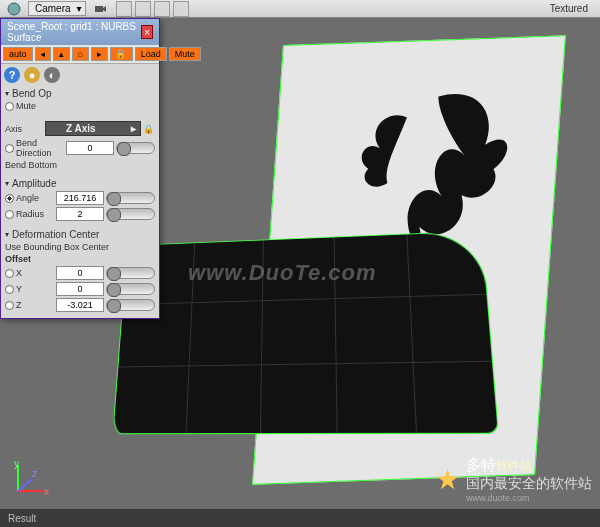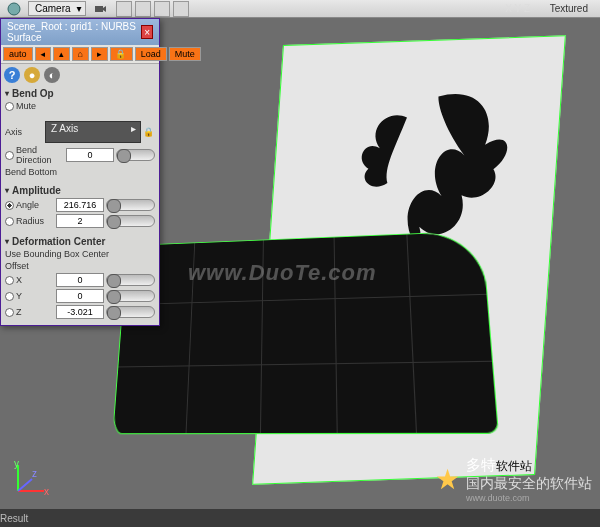--- a/index.html
+++ b/index.html
@@ -23,56 +23,56 @@
 .panel-title .x { margin-left: auto; width: 14px; height: 14px; background: #d44; color: #fff; text-align: center; line-height: 13px; border: 1px solid #800; }
 .panel-toolbar { display: flex; align-items: center; gap: 2px; padding: 2px; background: #e4e4e0; border-bottom: 1px solid #aaa; }
 .panel-toolbar .btn { background: #f97316; border: 1px solid #999; padding: 1px 5px; font-size: 9px; }
 .panel-help { display: flex; gap: 4px; padding: 3px; align-items: center; }
 .help-ico { width: 16px; height: 16px; border-radius: 50%; display: flex; align-items: center; justify-content: center; font-weight: bold; font-size: 11px; }
 .help-ico.q { background: #3a7fd6; color: #fff; }
 .help-ico.r { background: #d6a93a; color: #fff; }
 .help-ico.h { background: #777; color: #fff; }
 
 .section { padding: 2px 4px 4px 4px; }
-.section-head { font-weight: bold; color: #333; display: flex; align-items: center; gap: 3px; }
+.section-head { font-weight: normal; color: #333; display: flex; align-items: center; gap: 3px; }
 .section-head::before { content: "▾"; font-size: 8px; }
 .row { display: flex; align-items: center; gap: 2px; margin: 2px 0; }
 .row label { width: 38px; font-size: 9px; color: #333; }
 .radio { width: 9px; height: 9px; border-radius: 50%; border: 1px solid #666; background: #fff; }
 .radio.on { background: radial-gradient(#333 40%, #fff 45%); }
 .num-input { width: 48px; height: 14px; background: #fff; border: 1px solid #888; text-align: center; font-size: 9px; line-height: 12px; }
 .slider { flex: 1; height: 12px; background: linear-gradient(#bbb, #eee); border: 1px solid #888; border-radius: 6px; position: relative; }
 .slider::before { content: ""; position: absolute; top: -1px; width: 12px; height: 12px; background: #999; border: 1px solid #555; border-radius: 6px; }
-.sel { width: 96px; height: 22px; background: #555; color: #eee; border: 1px solid #333; padding: 0 5px; line-height: 13px; position: relative; }
+.sel { width: 96px; height: 15px; background: #555; color: #eee; border: 1px solid #333; padding: 0 20px; line-height: 13px; position: relative; font-weight: bold; }
 .sel::after { content: "▸"; position: absolute; right: 4px; }
 .lock { width: 10px; height: 10px; font-size: 9px; text-align: center; }
 
 
 .plane-back { position: absolute; top: 22px; left: 268px; width: 282px; height: 440px; transform: skewX(-6deg) rotate(-2deg); border: 1px solid #3f3; background: #e6e6e6; }
 .dragon { position: absolute; top: 36px; left: 38px; width: 200px; height: 360px; }
 .surface-bent { position: absolute; top: 214px; left: 112px; width: 372px; height: 200px; background: #111; border: 1px solid #4f4; border-radius: 20px 60px 10px 10px / 50px 60px 10px 20px; transform: perspective(500px) rotateX(12deg) rotateY(-6deg); }
 .surface-bent .grid-v { position: absolute; top: 0; bottom: 0; width: 1px; background: #333; }
 .surface-bent .grid-h { position: absolute; left: 0; right: 0; height: 1px; background: #333; }
 
 .watermark { position: absolute; top: 242px; left: 188px; color: rgba(255,255,255,0.28); font-size: 22px; font-style: italic; font-weight: bold; letter-spacing: 1px; pointer-events: none; }
 
 .axis-widget { position: absolute; bottom: 28px; left: 10px; width: 40px; height: 40px; }
 .axis-x { stroke: #f33; }
 .axis-y { stroke: #3f3; }
 .axis-z { stroke: #66f; }
 
 .xyz-label { position: absolute; top: 3px; right: 70px; color: #ddd; font-size: 10px; }
 
-.status-bar { position: absolute; bottom: 0; left: 0; right: 0; height: 18px; background: #3a3a3a; color: #bbb; padding: 2px 0; font-size: 10px; display: flex; align-items: center; }
+.status-bar { position: absolute; bottom: 0; left: 0; right: 0; height: 18px; background: #3a3a3a; color: #bbb; padding: 2px 8px; font-size: 10px; display: flex; align-items: center; }
 
 .logo-site { position: absolute; bottom: 24px; right: 8px; text-align: left; display: flex; gap: 6px; align-items: center; }
 .logo-star { font-size: 28px; color: #ffc84a; }
 .logo-text { color: #eee; }
 .logo-text .big { font-size: 15px; font-weight: normal; color: #fff; }
-.logo-text .orange { color: #000000; font-size: 12px; }
+.logo-text .orange { color: #fef9c3; font-size: 12px; }
 .logo-text .sub { font-size: 14px; color: #ddd; }
 .logo-text .url { font-size: 9px; color: #aaa; }
 </style>
 </head>
 <body>
 
 <div class="menubar">
   <span class="menu-icon">
     <svg viewBox="0 0 14 14">
         <circle cx="7" cy="7" r="6" fill="#7aa" stroke="#366"></circle>
@@ -203,21 +203,21 @@
       <div class="slider"></div>
     </div>
   </div>
 
   <div class="section">
     <div class="section-head">Deformation Center</div>
     <div class="row">
       <label style="width:auto">Use Bounding Box Center</label>
     </div>
     <div class="row">
-      <label style="font-weight:normal">Offset</label>
+      <label style="font-weight:bold">Offset</label>
     </div>
     <div class="row">
       <span class="radio"></span>
       <label>X</label>
       <div class="num-input">0</div>
       <div class="slider"></div>
     </div>
     <div class="row">
       <span class="radio"></span>
       <label>Y</label>

